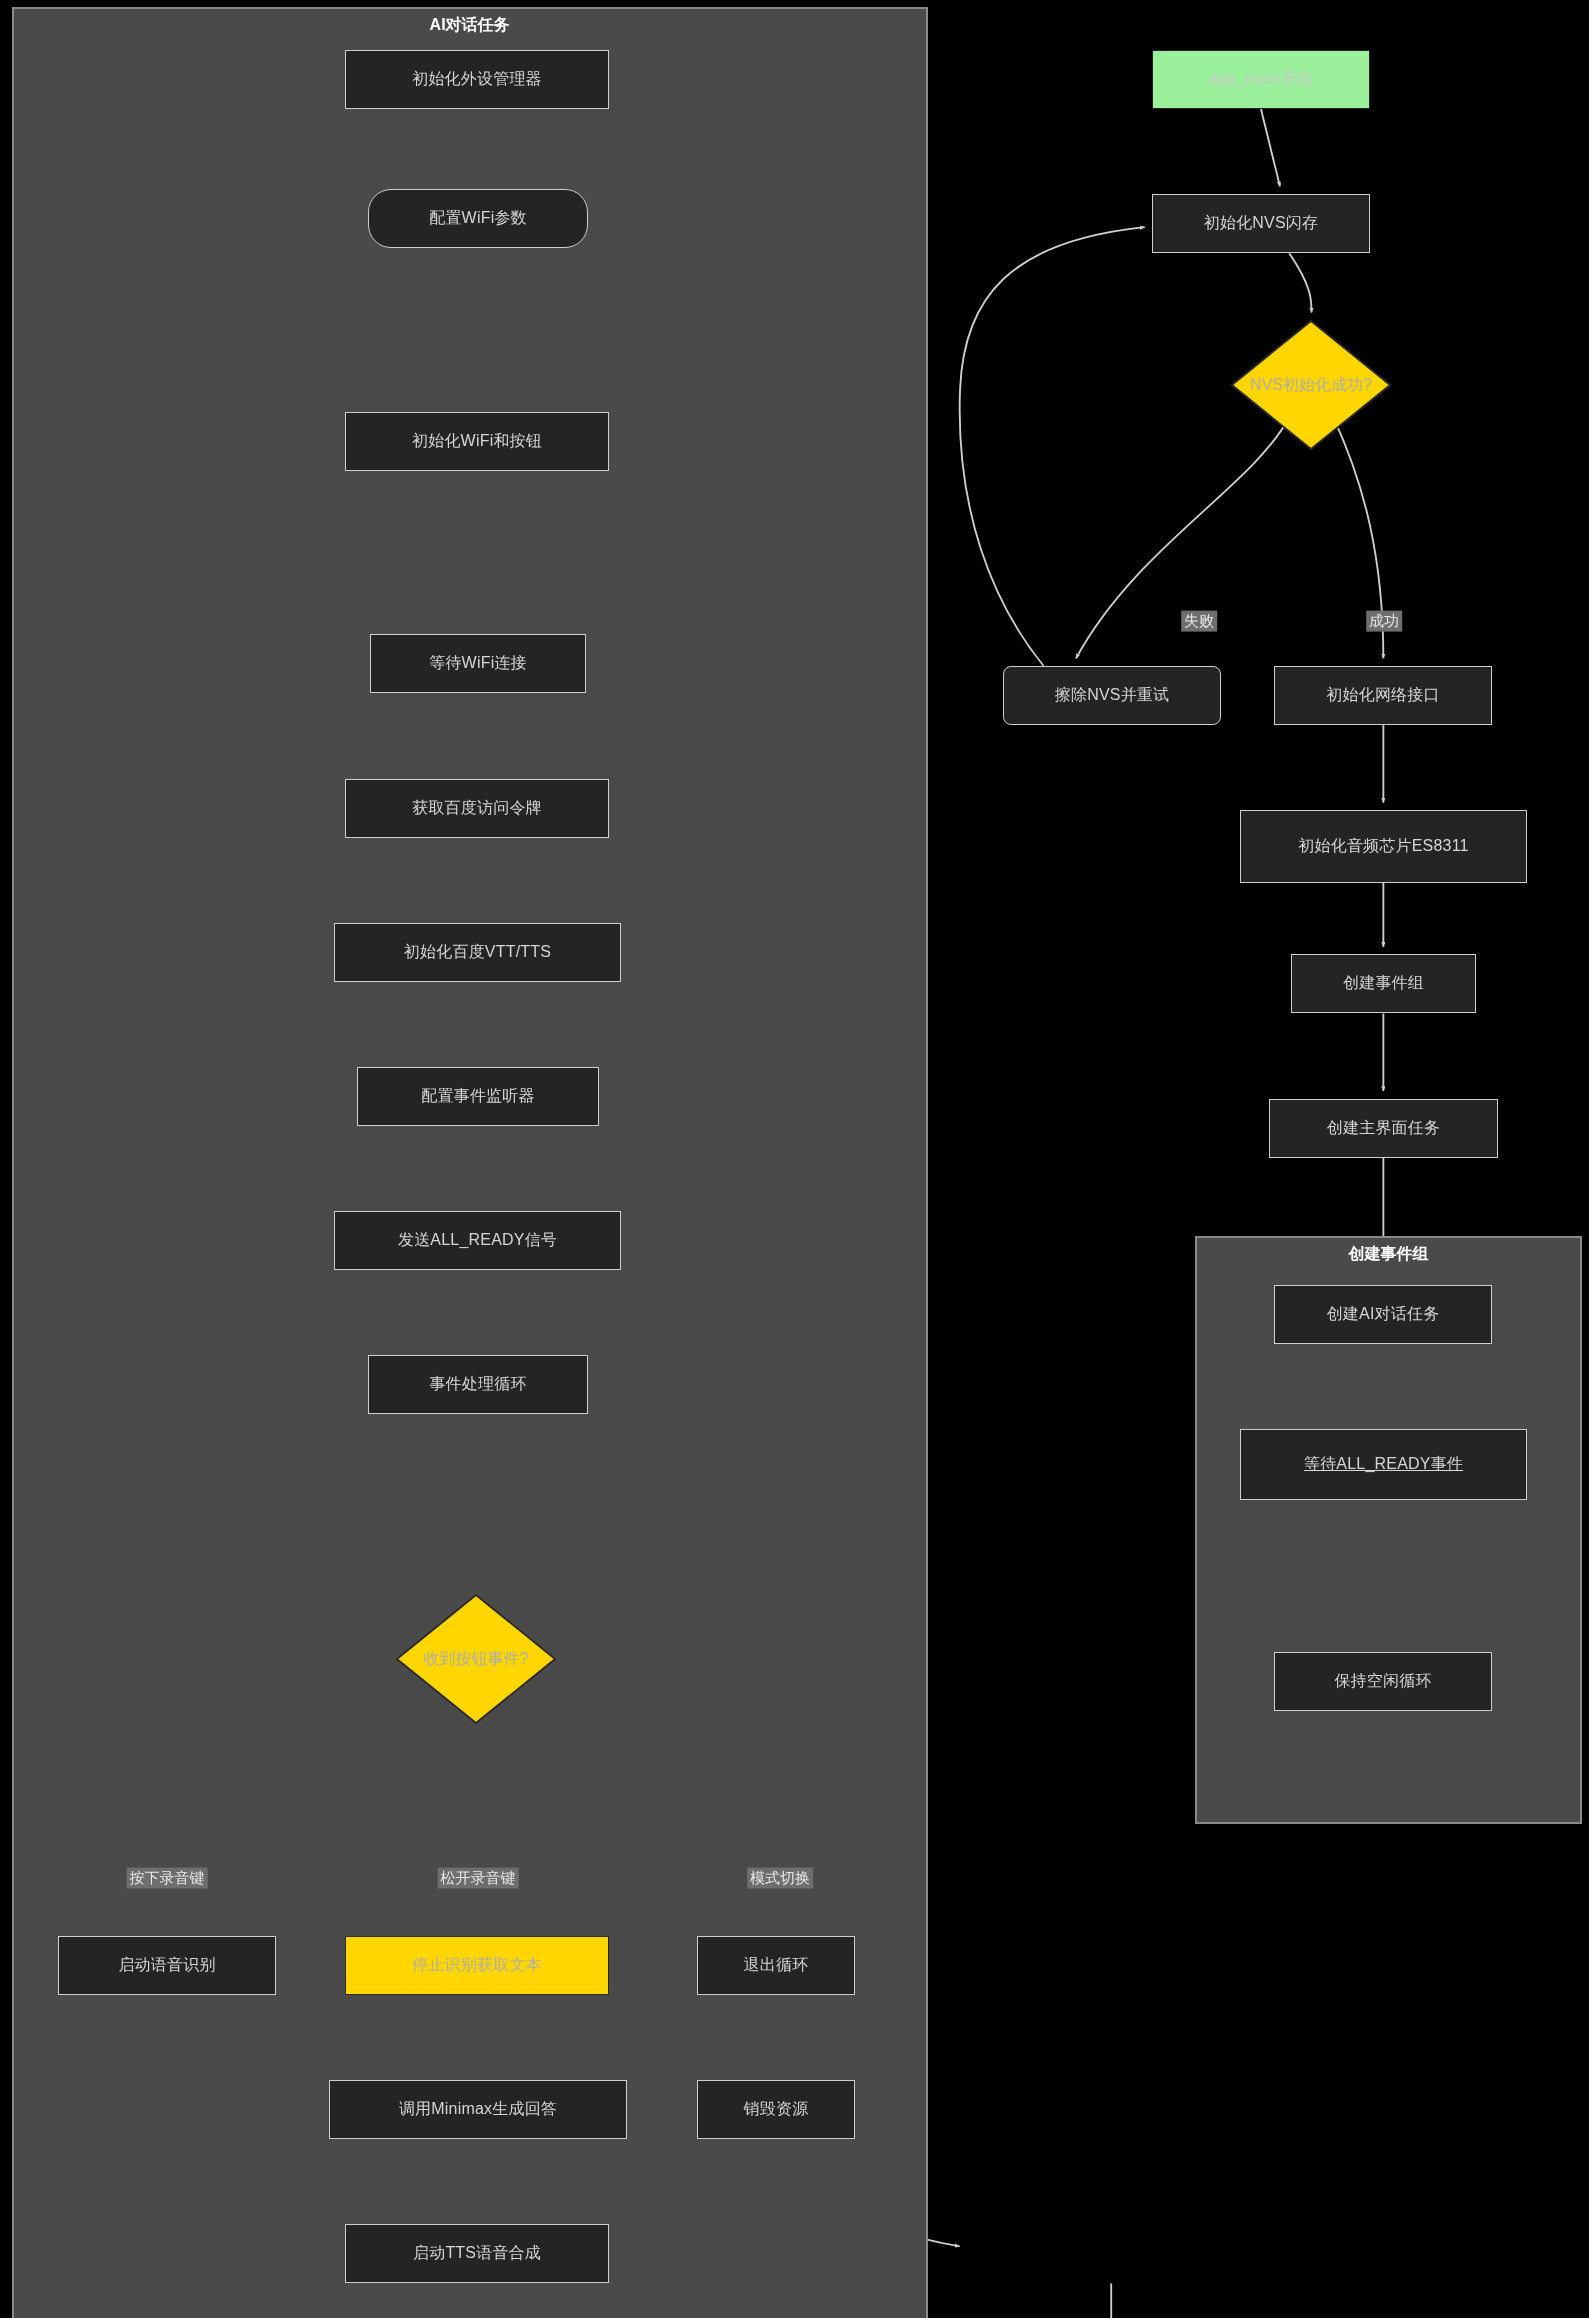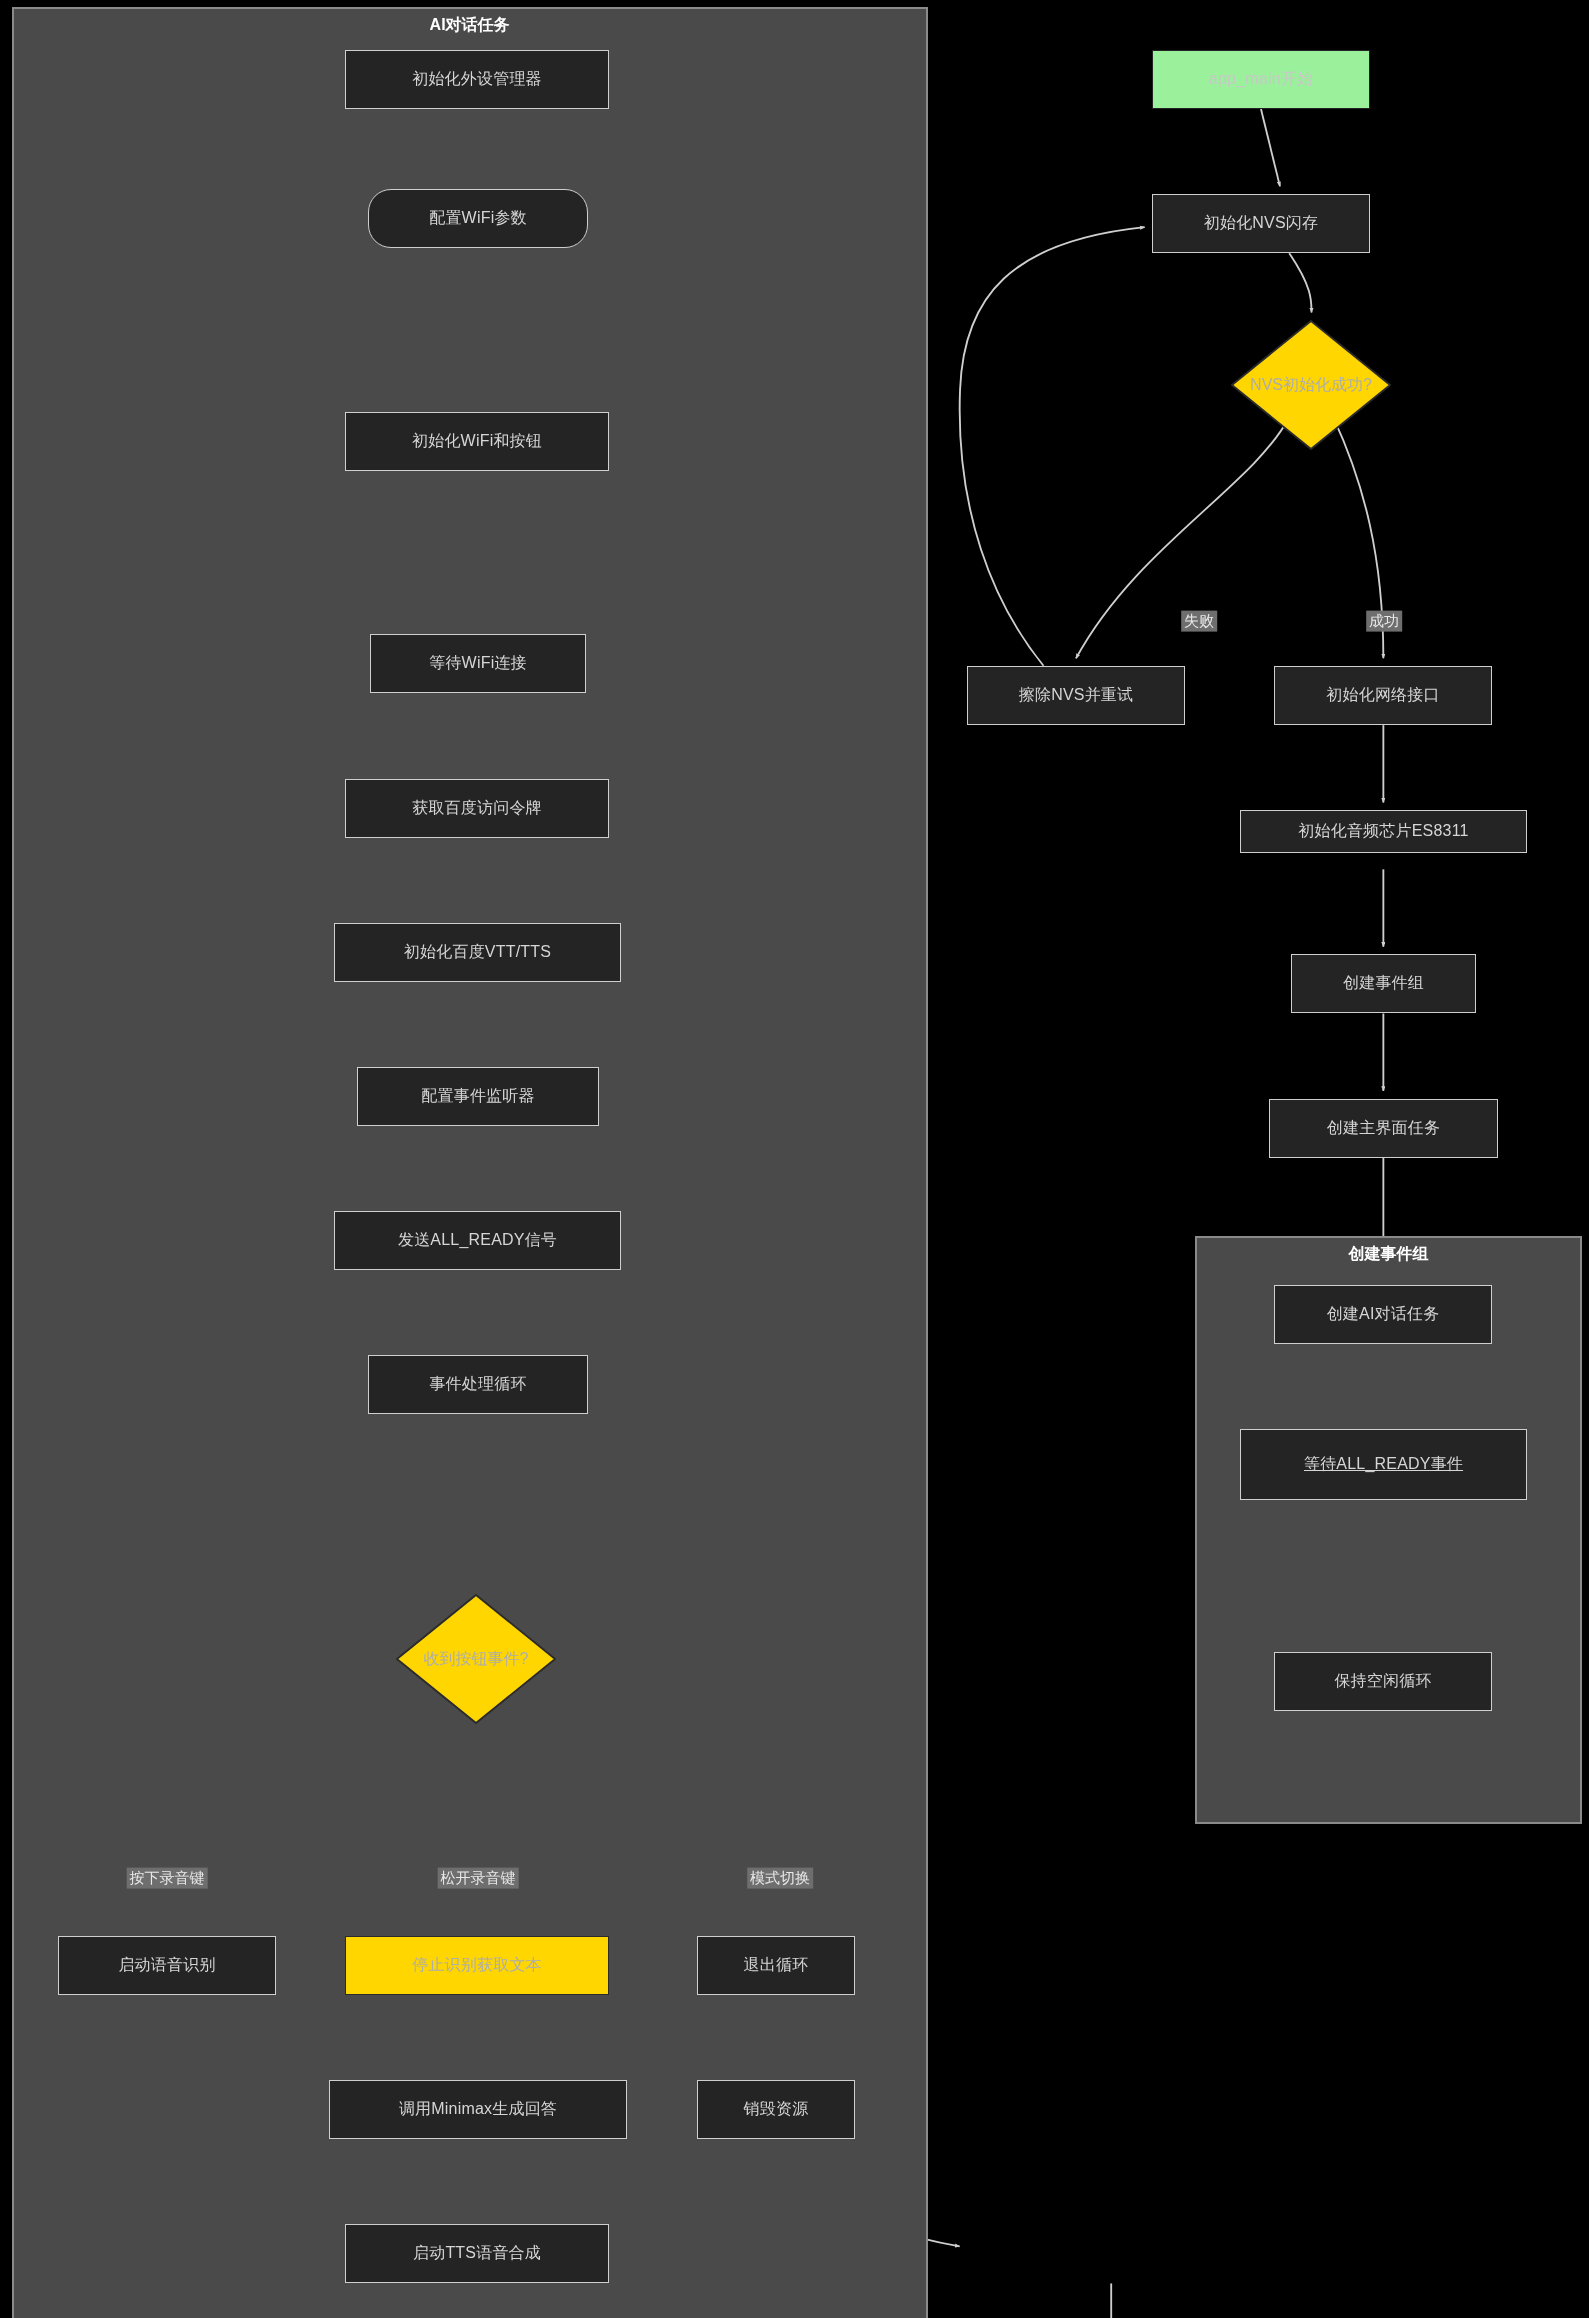--- a/index.html
+++ b/index.html
@@ -169,23 +169,23 @@
   <div class="node start" style="left:1152px;top:50px;width:218px;height:59px;">app_main开始</div>
   <div class="node" style="left:1152px;top:194px;width:218px;height:59px;">初始化NVS闪存</div>
 
   <div class="diamond" style="left:1231px;top:320px;width:160px;height:130px;">
     <svg class="shape" viewBox="0 0 345 280" preserveAspectRatio="none">
       <polygon points="172.5,2 343,140 172.5,278 2,140" fill="#ffd600" stroke="#2b2b2b" stroke-width="4"></polygon>
     </svg>
     <div class="dlabel">NVS初始化成功?</div>
   </div>
 
-  <div class="node" style="left:967px;top:666px;width:218px;height:59px;">擦除NVS并重试</div>
+  <div class="node" style="left:1003px;top:666px;width:218px;height:59px;border-radius:8px;">擦除NVS并重试</div>
   <div class="node" style="left:1274px;top:666px;width:218px;height:59px;font-family:Liberation Serif, serif;">初始化网络接口</div>
-  <div class="node" style="left:1240px;top:810px;width:287px;height:43px;">初始化音频芯片ES8311</div>
+  <div class="node" style="left:1240px;top:810px;width:287px;height:73px;">初始化音频芯片ES8311</div>
   <div class="node" style="left:1291px;top:954px;width:185px;height:59px;">创建事件组</div>
   <div class="node" style="left:1269px;top:1099px;width:229px;height:59px;">创建主界面任务</div>
   <div class="node" style="left:1274px;top:1285px;width:218px;height:59px;">创建AI对话任务</div>
   <div class="node" style="left:1240px;top:1429px;width:287px;height:71px;text-decoration:underline;">等待ALL_READY事件</div>
   <div class="node" style="left:1274px;top:1652px;width:218px;height:59px;">保持空闲循环</div>
 
   <div class="edge-label" style="left:1199px;top:621px;">失败</div>
   <div class="edge-label" style="left:1384px;top:621px;">成功</div>
   <div class="edge-label" style="left:167px;top:1878px;">按下录音键</div>
   <div class="edge-label" style="left:478px;top:1878px;">松开录音键</div>

